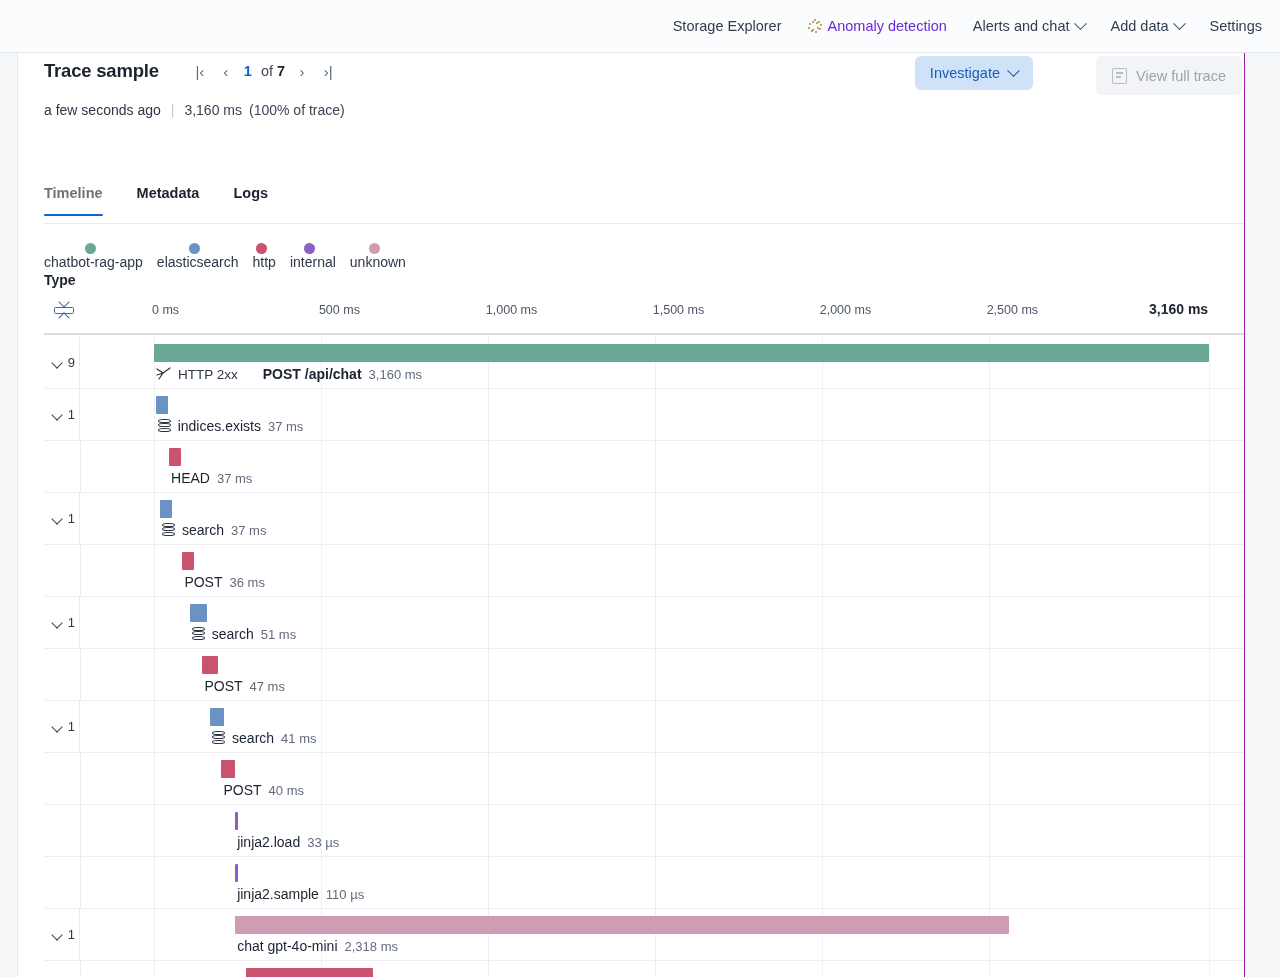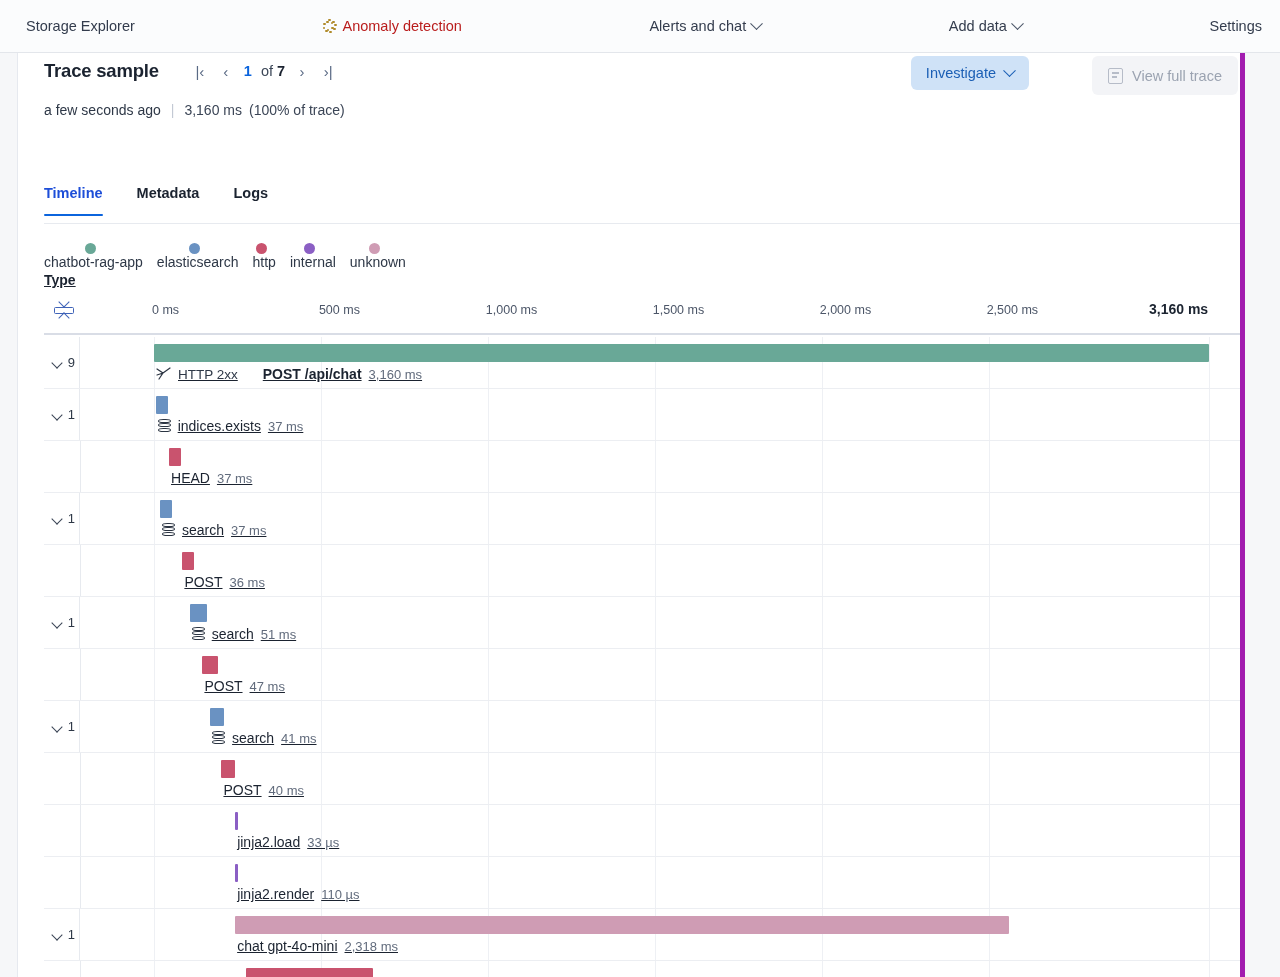--- a/index.html
+++ b/index.html
@@ -9,49 +9,49 @@
     background: #f6f7f9;
     font-family: "Liberation Sans", sans-serif;
     -webkit-font-smoothing: antialiased;
   }
 
   
   #topnav {
     position: absolute; left: 0; top: 0; width: 1280px; height: 53px;
     background: #fbfcfd;
     border-bottom: 1px solid #e3e6eb;
-    display: flex; align-items: center; justify-content: space-between;
+    display: flex; align-items: center; justify-content: flex-end;
     padding-right: 18px;
   }
   .navitem {
     display: flex; align-items: center; gap: 6px;
     font-size: 14.5px; color: #333c4d;
     margin-left: 26px; white-space: nowrap; cursor: pointer;
   }
-  .navitem.accent { color: #b91c1c; }
+  .navitem.accent { color: #6d28d9; }
   .chev {
     display: inline-block; width: 9px; height: 9px;
     border-right: 1.6px solid #4a5567; border-bottom: 1.6px solid #4a5567;
     transform: rotate(45deg) translate(-2px,-2px);
   }
   .anomaly-glyph {
     display: inline-block; width: 14px; height: 14px; position: relative;
   }
   .anomaly-glyph i {
     position: absolute; width: 2.4px; height: 2.4px; border-radius: 50%;
     background: #b08b2a;
   }
 
   
   #panel {
     position: absolute; left: 17px; top: 53px;
     width: 1228px; height: 924px;
     background: #ffffff;
     border-left: 1px solid #e6e9ef;
-    border-right: 5px solid #a21caf;
+    border-right: 1px solid #a21caf;
     overflow: hidden;
   }
 
   
   #hdrrow {
     position: absolute; left: 26px; top: 5px; display: flex; align-items: center;
   }
   #trace-title { font-size: 18.5px; font-weight: bold; color: #1b2330; letter-spacing: -0.2px; }
   #pager { display: flex; align-items: center; gap: 0px; margin-left: 28px; font-size: 14.5px; color: #4a5568; }
   .pgbtn {
@@ -97,21 +97,21 @@
 
   
   #tabs {
     position: absolute; left: 26px; top: 125px; width: 1200px; height: 46px;
     border-bottom: 1px solid #e7eaef; display: flex; align-items: flex-start;
   }
   .tab {
     font-size: 14.5px; font-weight: bold; color: #1b2330;
     padding: 7px 0 14px 0; margin-right: 34px; cursor: pointer; position: relative;
   }
-  .tab.active { color: #1d4ed8; }
+  .tab.active { color: #737373; }
   .tab.active:after {
     content: ""; position: absolute; left: 0; right: 0; bottom: -1px;
     height: 2.5px; background: #0b64dd; border-radius: 2px;
   }
 
   
   #legend {
     position: absolute; left: 26px; top: 190px;
     display: flex; align-items: center; font-size: 14px; color: #2e3847;
   }
@@ -166,21 +166,21 @@
     content: ""; position: absolute; left: 1px; top: 0;
     width: 7px; height: 7px;
     border-left: 1.5px solid #3a4455; border-bottom: 1.5px solid #3a4455;
     transform: rotate(-45deg);
   }
   .bar {
     position: absolute; top: 7px; height: 18px; border-radius: 1px;
   }
   .lbl {
     position: absolute; top: 29px; display: flex; align-items: center; gap: 7px;
-    font-size: 14px; color: #1b2330; white-space: nowrap; text-decoration: underline;
+    font-size: 14px; color: #1b2330; white-space: nowrap;
   }
   .lbl .dur { color: #616b7c; font-size: 13px; }
   .lbl .outcome { color: #2e3847; font-size: 13.5px; }
   .lbl .name.bold { font-weight: bold; padding-left: 18px; }
   .db-ico {
     width: 13px; height: 14px; position: relative; flex: none;
   }
   .db-ico span {
     position: absolute; left: 0; width: 13px; height: 4px;
     border: 1.3px solid #2b3442; border-radius: 50%/60%;
@@ -443,21 +443,21 @@
         <div class="lbl" style="left: 193.128px;">
           <span class="name">jinja2.load</span>
           <span class="dur">33 µs</span>
         </div>
       </div>
       <div class="row indented">
         <div class="gutter"></div>
         <div class="indent-line"></div>
         <div class="bar" style="left: 191.128px; width: 3px; background: rgb(139, 95, 196);"></div>
         <div class="lbl" style="left: 193.128px;">
-          <span class="name">jinja2.render</span>
+          <span class="name">jinja2.sample</span>
           <span class="dur">110 µs</span>
         </div>
       </div>
       <div class="row">
         <div class="gutter">
           <span class="caret"></span>
           <span>1</span>
         </div>
         <div class="bar" style="left: 191.128px; width: 773.889px; background: rgb(207, 156, 180);"></div>
         <div class="lbl" style="left: 193.128px;">

